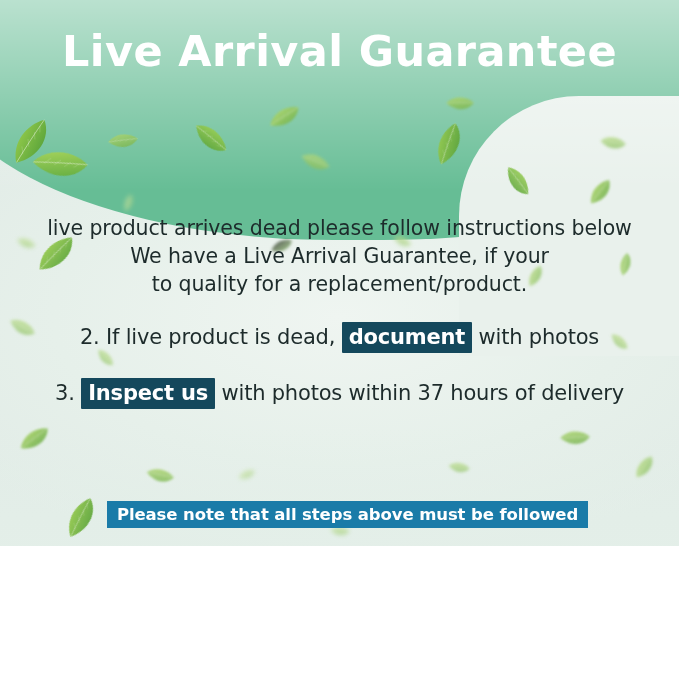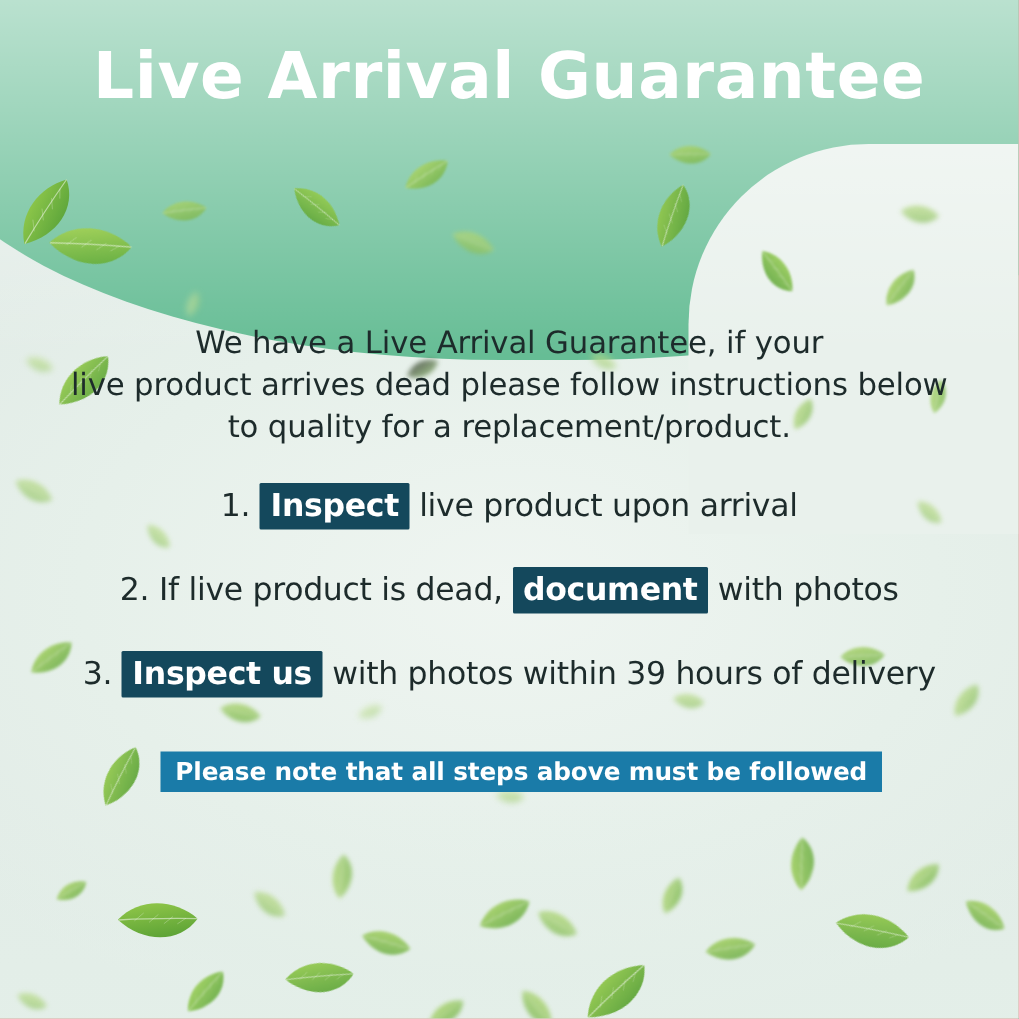--- a/index.html
+++ b/index.html
@@ -3,23 +3,23 @@
 <meta charset="utf-8">
 <style>
   html, body {
     margin: 0;
     padding: 0;
     background: #ffffff;
   }
   #poster {
     position: relative;
     width: 679px;
-    height: 679px;
+    height: 546px;
     overflow: hidden;
-    background: #ef4444;
+    background: #d946ef;
     font-family: "Liberation Sans", sans-serif;
   }
 
   
   .bg-wash {
     position: absolute;
     inset: 0;
     background:
       radial-gradient(ellipse 70% 45% at 50% 58%, #eff5f1 0%, #e6f0ea 60%, #e2ece7 100%);
   }
@@ -786,44 +786,39 @@
           <path d="M2,40 C20,4 62,-6 96,8 C84,44 42,58 2,40 Z" fill="url(#lg47)"></path>
           <path d="M3,40 C34,28 70,16 96,8" stroke="#ffffff" stroke-opacity="0.5" stroke-width="1.6" fill="none"></path>
           <path d="M22,35 L30,22 M40,31 L48,18 M58,27 L66,15 M74,22 L82,12" stroke="#ffffff" stroke-opacity="0.3" stroke-width="1" fill="none"></path>
         </svg>
       </div>
     </div>
 
   <div class="content">
 
     <div class="intro">
+      <div>live product arrives dead please follow instructions below</div>
       <div>We have a Live Arrival Guarantee, if your</div>
-      <div>live product arrives dead please follow instructions below</div>
       <div>to quality for a replacement/product.</div>
     </div>
 
     <div class="steps">
 
-      <div class="step step-1">
-        <span>1.</span>
-        <span class="hl">Inspect</span>
-        <span>live product upon arrival</span>
-      </div>
 
       <div class="step step-2">
         <span>2.</span>
         <span>If live product is dead,</span>
         <span class="hl">document</span>
         <span>with photos</span>
       </div>
 
       <div class="step step-3">
         <span>3.</span>
         <span class="hl">Inspect us</span>
-        <span>with photos within 39 hours of delivery</span>
+        <span>with photos within 37 hours of delivery</span>
       </div>
 
     </div>
 
     <div class="notes">
       <div class="note-row-1">
         <span class="note">Please note that all steps above must be followed</span>
       </div>
     </div>
 

